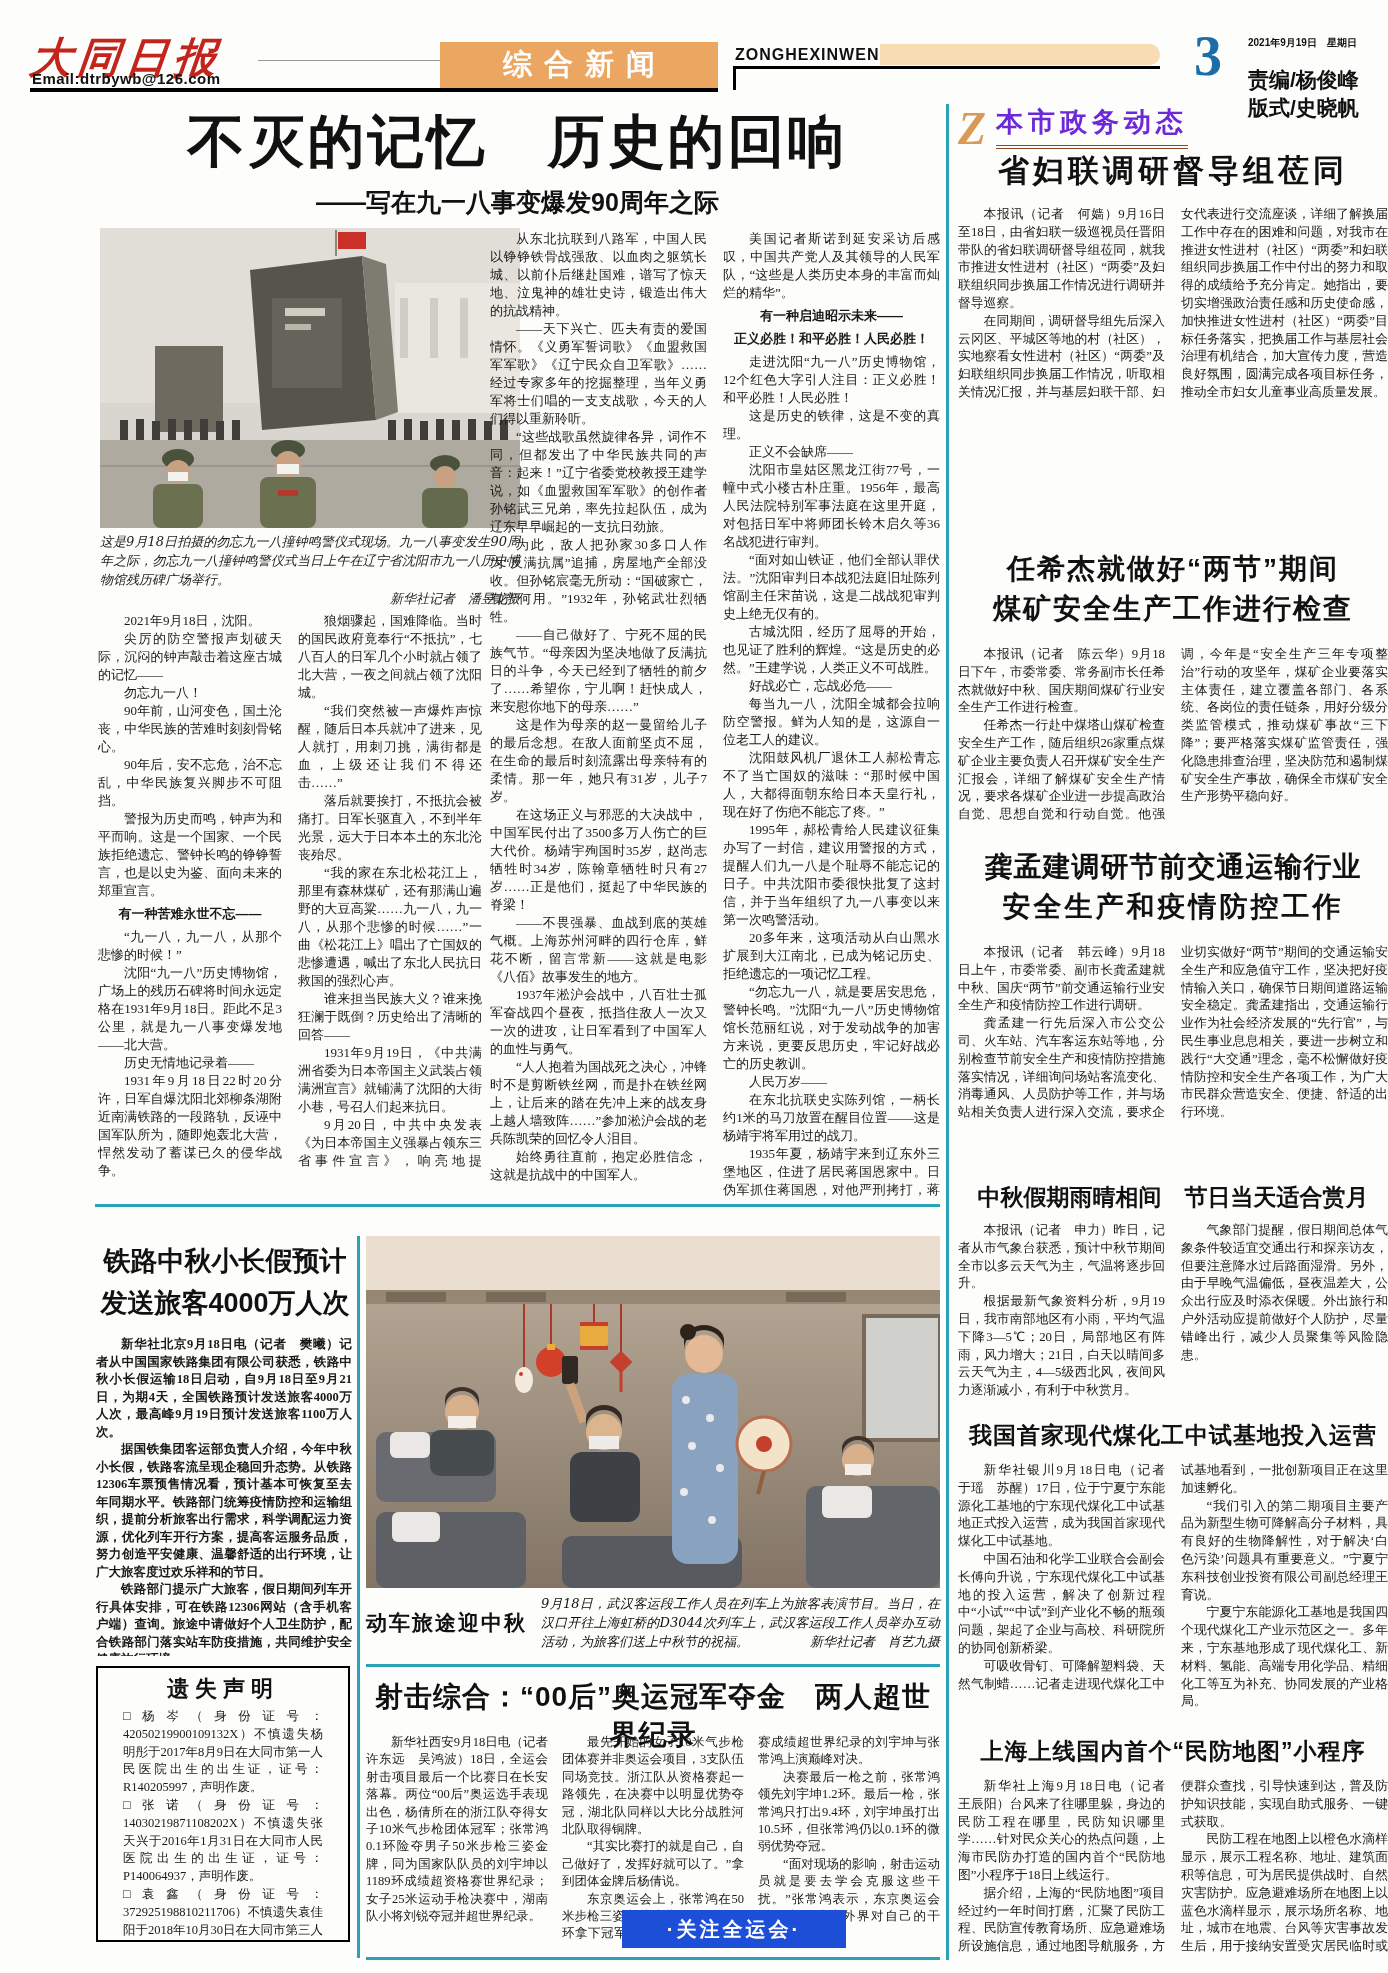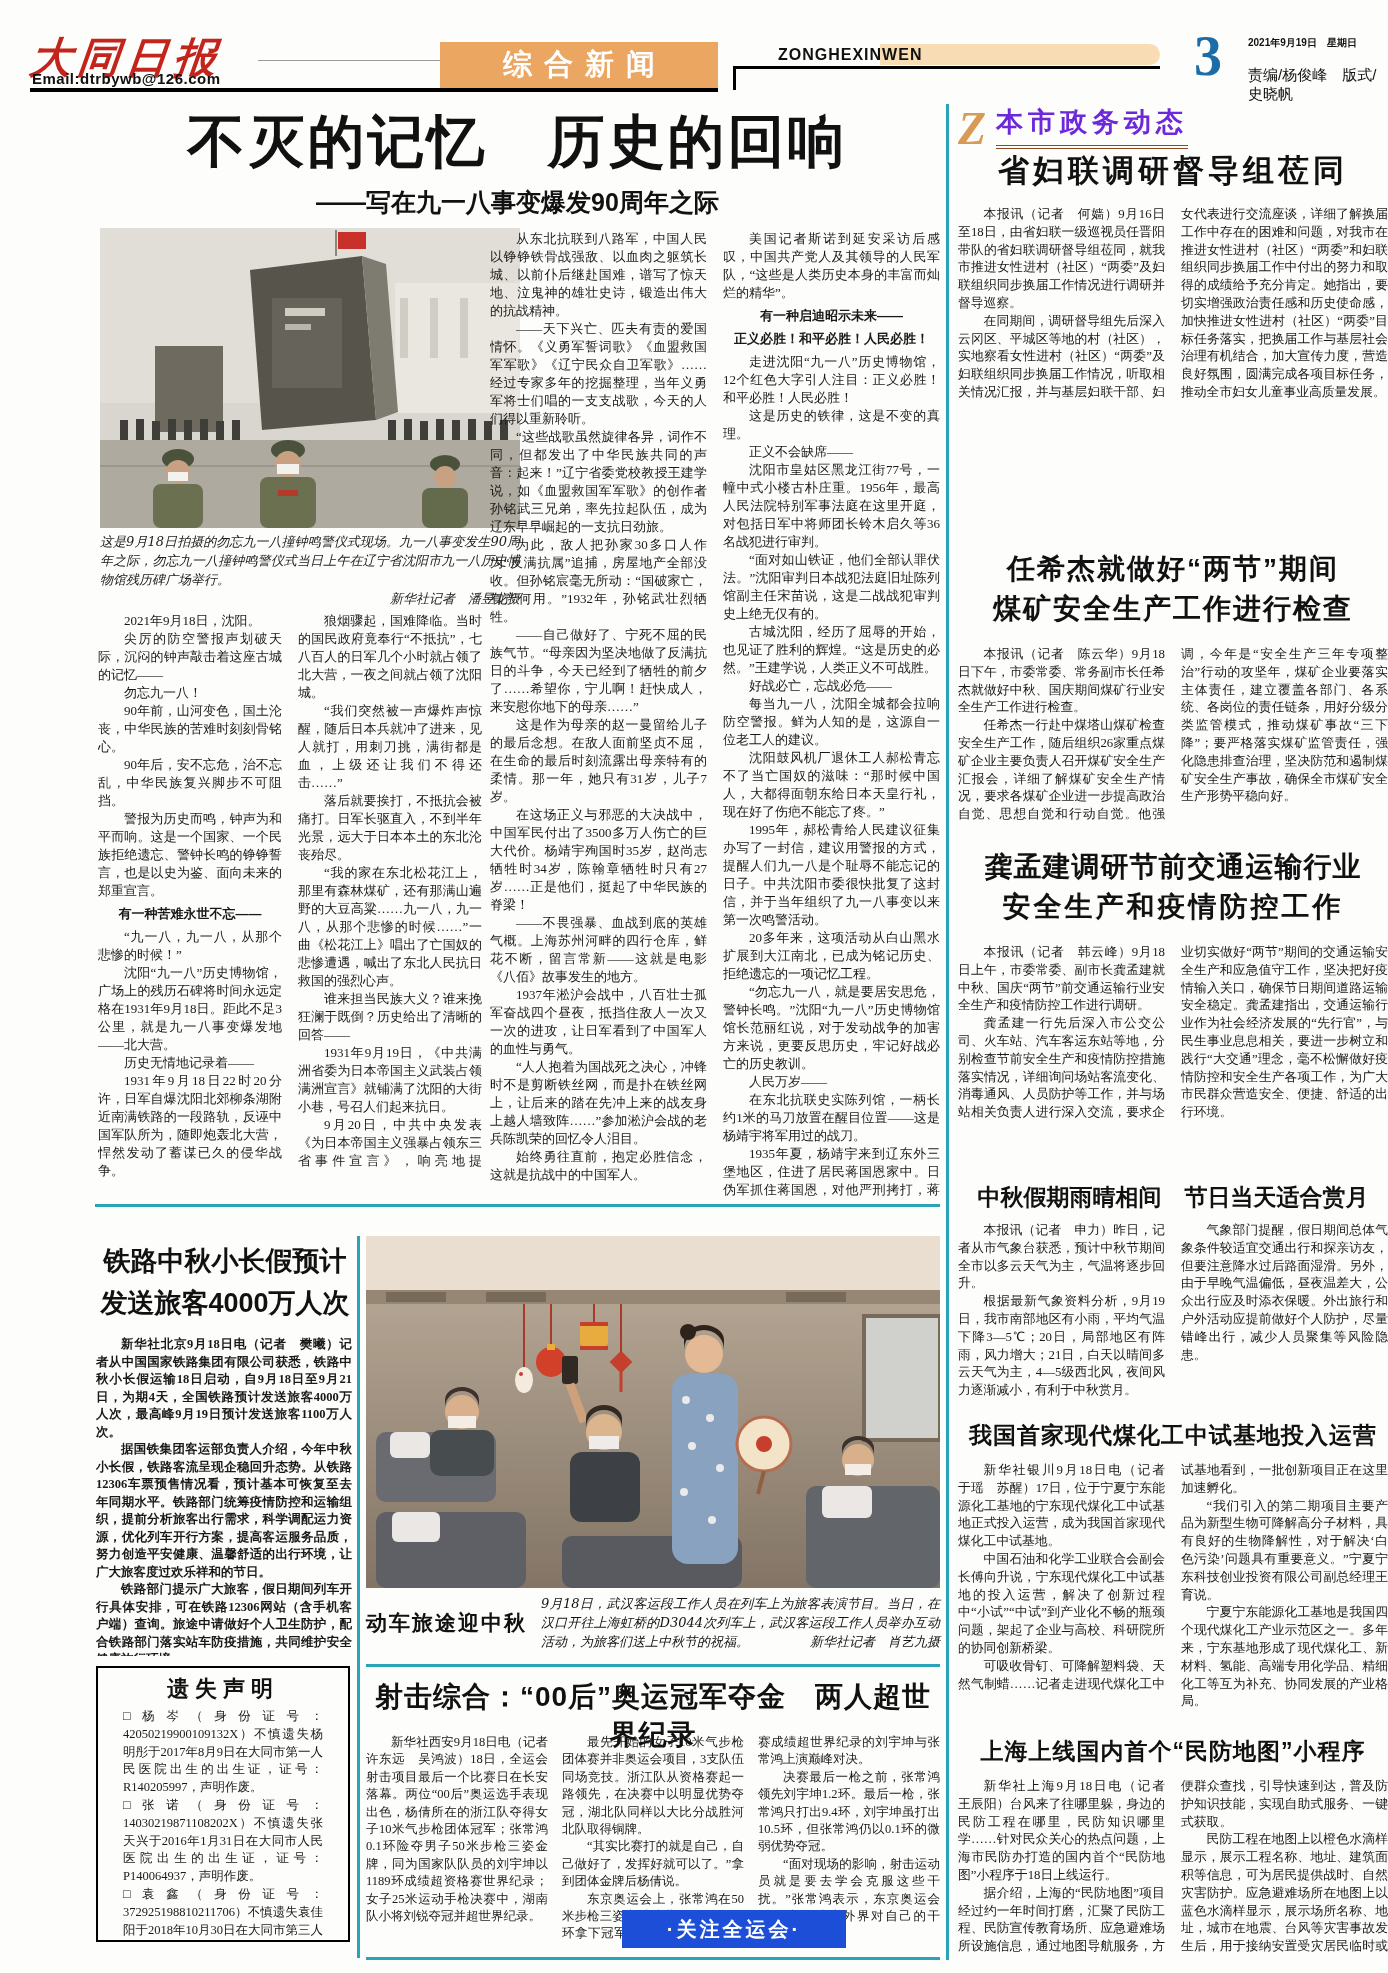--- a/index.html
+++ b/index.html
@@ -8,28 +8,28 @@
   .abs{position:absolute;}
   
   .logo{left:30px;top:30px;font-family:"DejaVu Serif",serif;font-style:italic;font-weight:700;
         font-size:42px;color:#c3251d;letter-spacing:6px;transform:skewX(-6deg);}
   .logo-line{left:258px;top:60px;width:372px;height:1px;background:#9a9a9a;}
   .email{left:32px;top:70px;font-size:15px;font-weight:700;letter-spacing:.5px;}
   .rule-left{left:30px;top:88px;width:688px;height:4px;background:#000;}
   .banner{left:440px;top:42px;width:278px;height:46px;background:#eba661;display:flex;
           align-items:center;justify-content:center;}
   .banner span{color:#fff;font-weight:700;font-size:29px;letter-spacing:12px;text-indent:12px;}
-  .pinyin{left:778px;top:46px;font-size:16px;font-weight:700;letter-spacing:1px;z-index:3;}
+  .pinyin{left:735px;top:46px;font-size:16px;font-weight:700;letter-spacing:1px;z-index:3;}
   .swoosh{left:880px;top:44px;width:280px;height:21px;background:#f7dcb4;border-radius:0 14px 14px 0;}
   .rule-right{left:733px;top:66px;width:427px;height:3px;background:#000;}
   .rule-right-drop{left:733px;top:66px;width:3px;height:24px;background:#000;}
   .pageno{left:1194px;top:24px;font-family:"Liberation Serif",serif;font-weight:700;
           font-size:56px;color:#1c6ca8;}
   .date1{left:1248px;top:36px;font-size:10px;font-weight:700;}
-  .date2{left:1248px;top:66px;font-size:15px;font-weight:400;}
+  .date2{left:1248px;top:66px;font-size:21px;font-weight:700;}
   
   .teal{background:#2ba3b6;}
   .tv-main{left:946px;top:104px;width:3px;height:1856px;}
   .th-1{left:95px;top:1204px;width:845px;height:3px;}
   .tv-left{left:357px;top:1236px;width:3px;height:722px;}
   .th-2{left:366px;top:1664px;width:574px;height:3px;}
   .th-3{left:366px;top:1957px;width:574px;height:3px;}
   
   .ma-headline{left:95px;top:104px;width:845px;text-align:center;font-weight:700;font-size:57px;
                letter-spacing:3px;}

